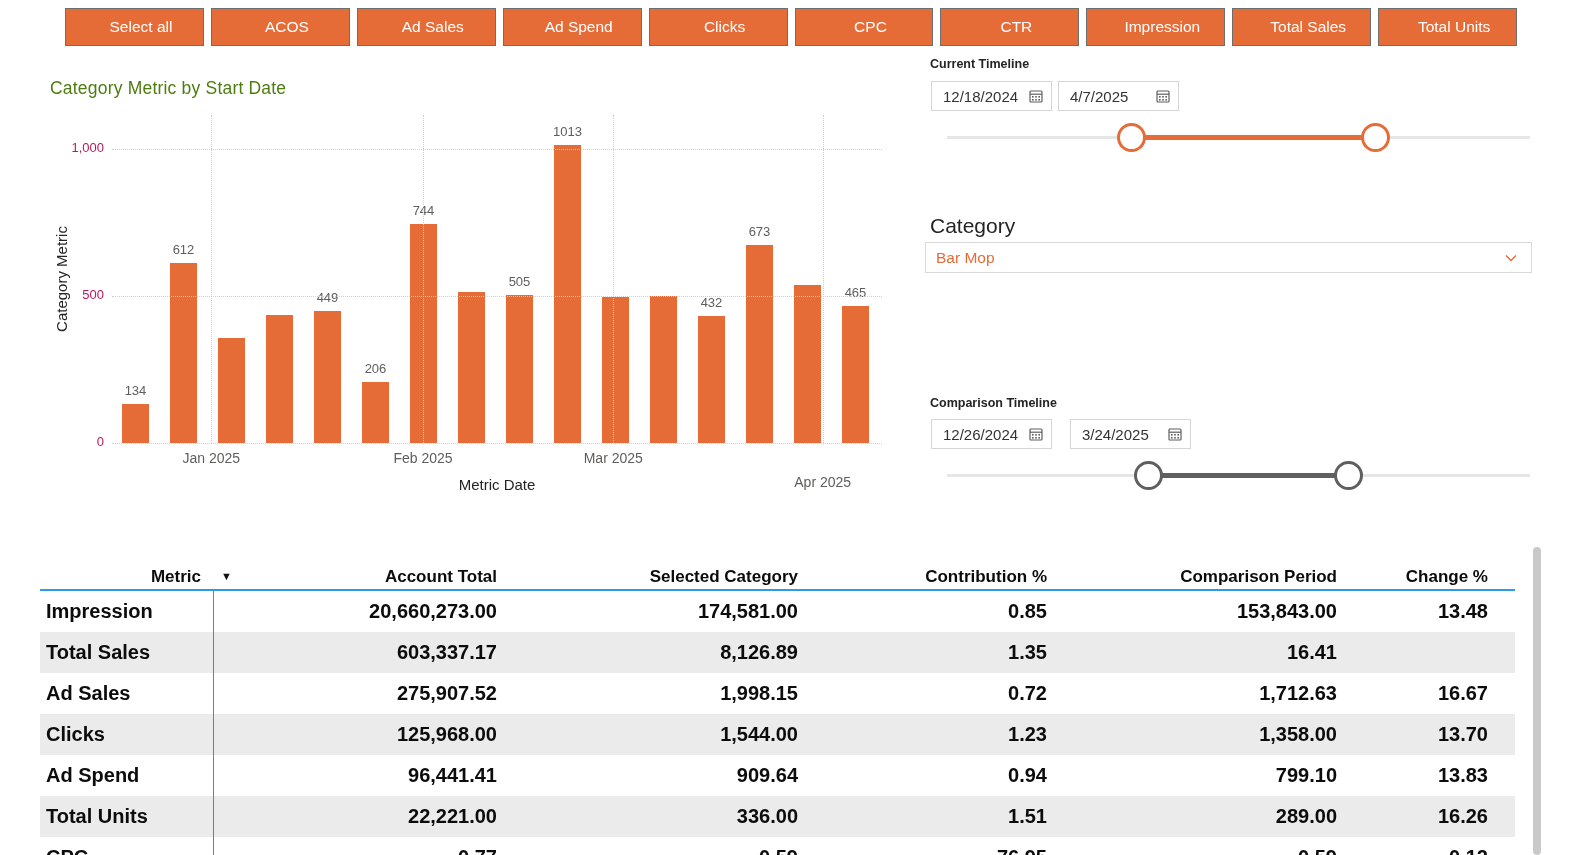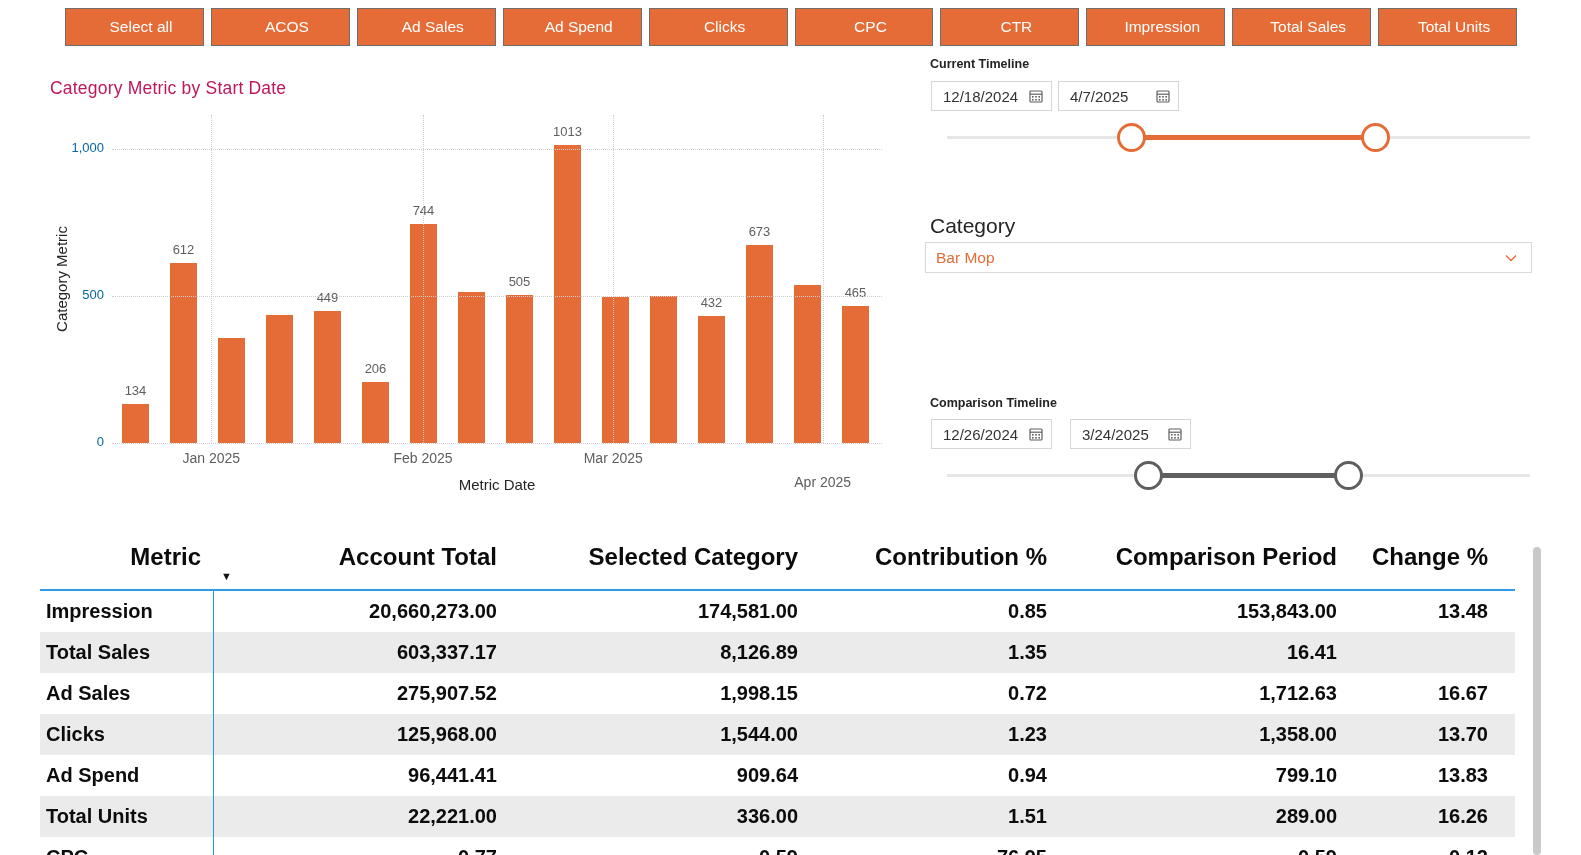--- a/index.html
+++ b/index.html
@@ -6,27 +6,27 @@
   html,body { width:1581px; height:855px; overflow:hidden; background:#fff;
               font-family:"Liberation Sans", sans-serif; position:relative; }
 
   
   #filter-bar { position:absolute; left:65px; top:8px; width:1452px; height:38px; display:flex; gap:7px; }
   .filter-btn { flex:1; background:#E66C37; border:1px solid #6e6e6e; color:#fff;
                 font-size:15.5px; font-family:inherit; cursor:pointer;padding-left:13px; }
 
   
   #chart { position:absolute; left:40px; top:70px; width:860px; height:440px; }
-  #chart-title { position:absolute; left:10px; top:8px; font-size:17.5px; color:#be185d; letter-spacing:.2px; }
+  #chart-title { position:absolute; left:10px; top:8px; font-size:17.5px; color:#4d7c0f; letter-spacing:.2px; }
   #chart-ylabel { position:absolute; left:-48px; top:200px; width:140px; height:18px; text-align:center;
                   transform:rotate(-90deg); font-size:15px; color:#252423; }
   #chart-plot { position:absolute; left:72px; top:45px; width:770px; height:328px; }
   .gridline-h { position:absolute; left:72px; width:770px; height:0; border-top:1px dotted #cfcdcd; }
   .gridline-v { position:absolute; top:45px; height:328px; width:0; border-left:1px dotted #cfcdcd; }
-  .ytick { position:absolute; left:0; width:64px; text-align:right; font-size:13px; color:#0369a1; }
+  .ytick { position:absolute; left:0; width:64px; text-align:right; font-size:13px; color:#be185d; }
   .bar { position:absolute; background:#E66C37; }
   .bar-label { position:absolute; width:60px; text-align:center; font-size:13px; color:#605E5C; }
   .month-label { position:absolute; top:380px; width:90px; text-align:center; font-size:14px; color:#605E5C; }
   #chart-xlabel { position:absolute; left:72px; top:406px; width:770px; text-align:center;
                   font-size:15px; color:#252423; }
 
   
   .small-label { position:absolute; font-size:12.5px; font-weight:bold; color:#252423; }
   .mid-label   { position:absolute; font-size:21px; color:#252423; }
   .datebox { position:absolute; width:121px; height:30px; border:1px solid #d6d6d6; background:#fff;
@@ -40,21 +40,21 @@
             background:#fff; border:3px solid #E66C37; cursor:pointer; }
   #category-dropdown { position:absolute; left:925px; top:242px; width:607px; height:31px;
             border:1px solid #d9d9d9; background:#fff; display:flex; align-items:center;
             justify-content:space-between; padding:0 12px 0 10px; cursor:pointer; }
   #category-value { font-size:15.5px; color:#E66C37; }
 
   
   #table { position:absolute; left:40px; top:535px; width:1475px; }
   .t-grid { display:grid; grid-template-columns:173px 292px 301px 249px 290px 151px 19px; }
   #t-head { height:56px; }
-  .h-cell { font-weight:bold; font-size:24px; color:#0b0b0b; padding-top:8px; white-space:nowrap; }
+  .h-cell { font-weight:bold; font-size:17px; color:#0b0b0b; padding-top:8px; white-space:nowrap;margin-top:24px; }
   .h-cell.num { text-align:right; padding-right:8px; }
   .h-cell.metric { text-align:right; padding-right:12px; }
   #head-underline { position:absolute; left:0; top:54px; width:1475px; height:0; border-top:2px solid #2E9BE8; }
   #col-divider { position:absolute; left:173px; top:55px; width:0; height:266px; border-left:1px solid #2196F3; }
   #sort-icon { position:absolute; left:181px; top:35px; font-size:11px; color:#111; }
   .row { height:41px; }
   .row.alt { background:#ebebeb; }
   .cell { font-weight:bold; font-size:20px; color:#0c0c0c; line-height:41px; white-space:nowrap; }
   .cell.metric { text-align:left; padding-left:6px; }
   .cell.num { text-align:right; padding-right:8px; }

